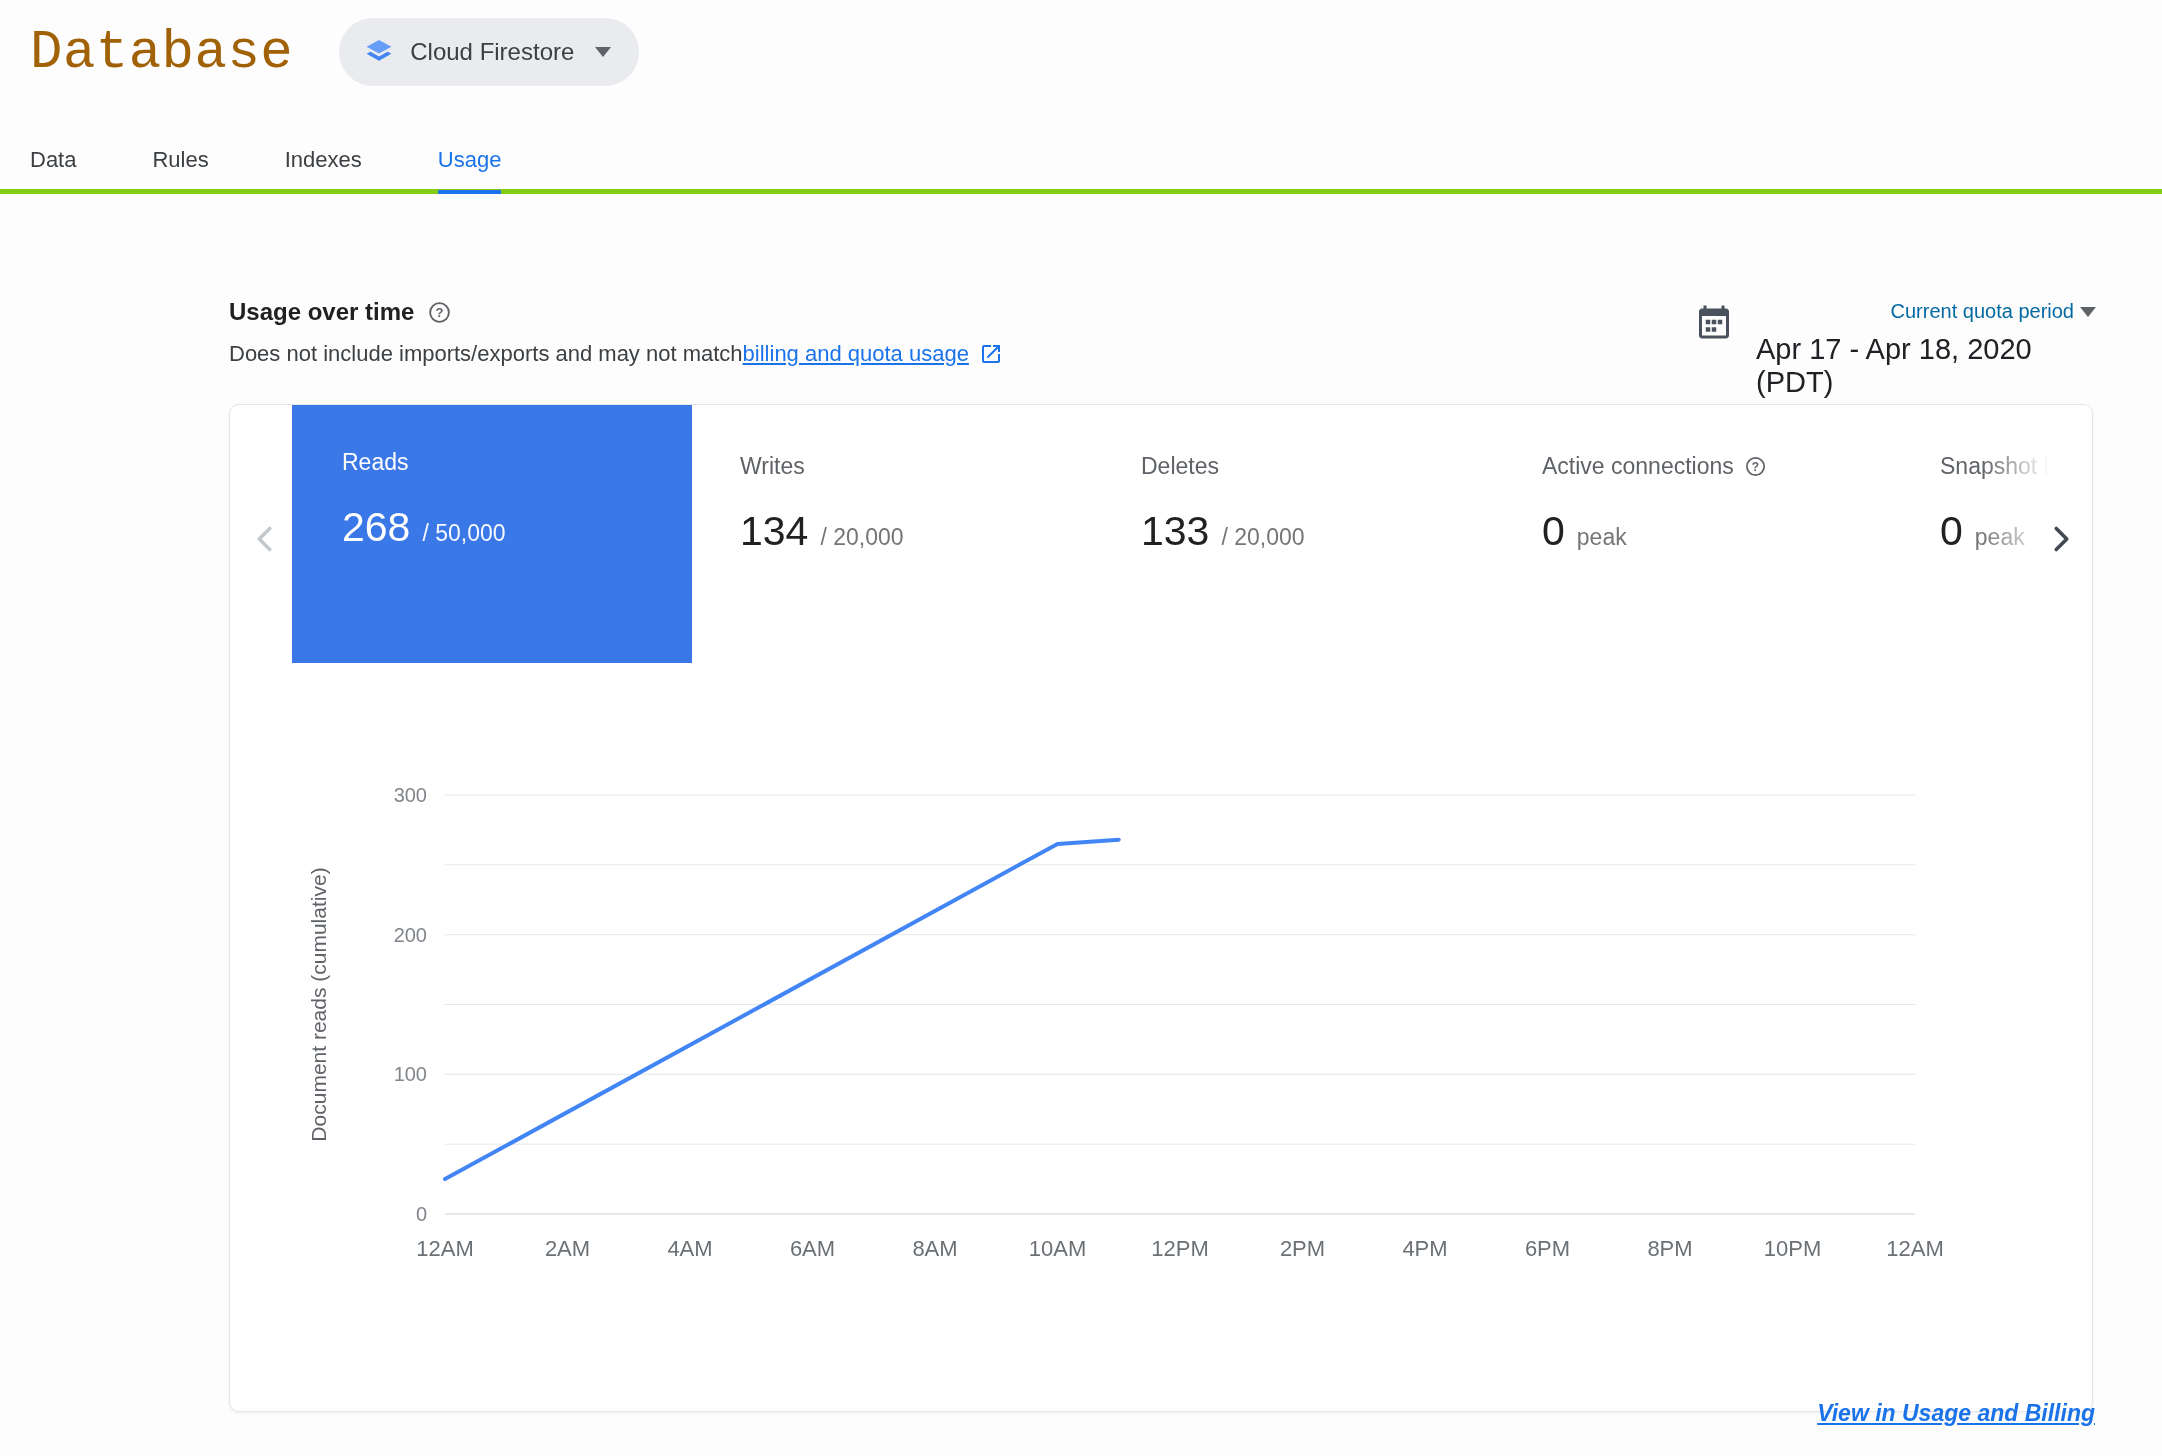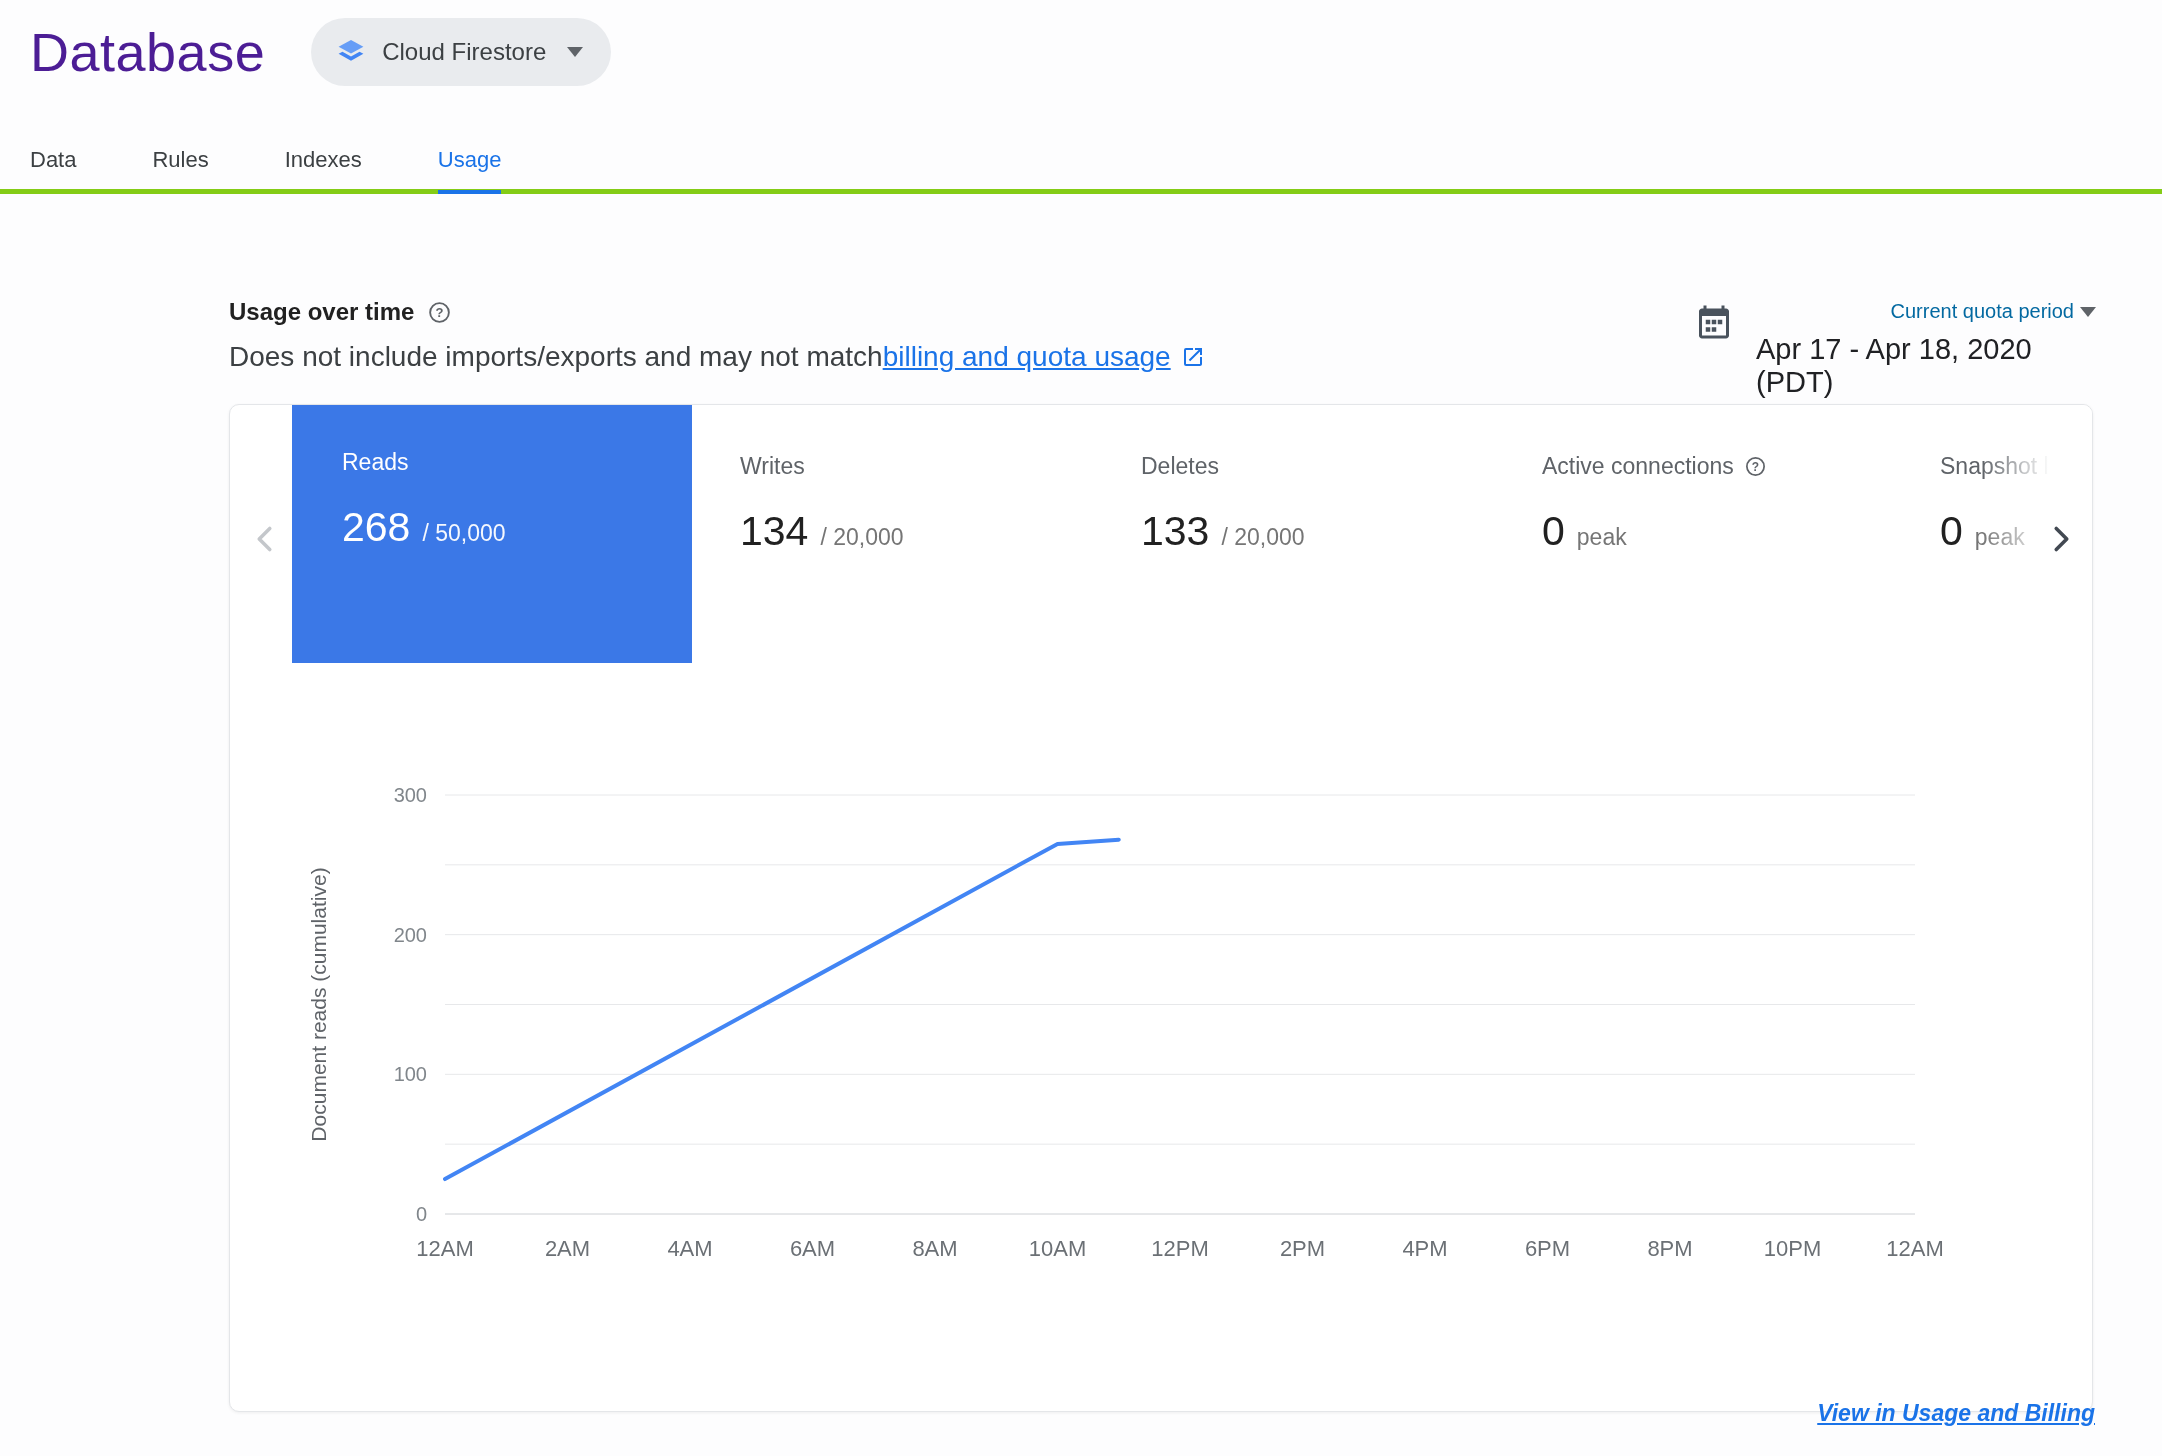--- a/index.html
+++ b/index.html
@@ -6,21 +6,21 @@
   html,body { width: 2162px; height: 1456px; }
   body {
     font-family: "Liberation Sans", "DejaVu Sans", sans-serif;
     background: #fdfdfe;
     color: #202124;
   }
   .page { position: relative; width: 2162px; height: 1456px; overflow: hidden; background: #fdfdfe; }
 
   
   .header { position: absolute; left: 30px; top: 18px; display: flex; align-items: center; gap: 46px; }
-  .page-title { font-size: 54px; font-weight: 400; color: #4c1d95; letter-spacing: 0.5px; }
+  .page-title { font-size: 54px; font-weight: 400; color: #a16207; letter-spacing: 0.5px; font-family: Liberation Mono, monospace; }
   .product-pill {
     display: flex; align-items: center; gap: 15px;
     height: 68px; padding: 0 28px 0 24px;
     border: none; border-radius: 34px; background: #e9ebee;
     font-family: inherit; font-size: 24px; color: #3c4043; cursor: pointer;
   }
   .caret {
     width: 0; height: 0;
     border-left: 8px solid transparent; border-right: 8px solid transparent;
     border-top: 10px solid #5f6368; margin-left: 6px;
@@ -34,21 +34,21 @@
   .tab {
     font-size: 22px; font-weight: 500; color: #3c4043;
     height: 64px; line-height: 60px; margin-right: 76px; cursor: pointer;
   }
   .tab.active { color: #1a73e8; border-bottom: 4px solid #1a73e8; }
 
   
   .usage-header-left { position: absolute; left: 229px; top: 298px; }
   .usage-title-row { display: flex; align-items: center; gap: 13px; }
   .usage-title { font-size: 24px; font-weight: 700; color: #212121; }
-  .usage-subtitle { margin-top: 15px; font-size: 28px; color: #3c4043; display: flex; align-items: center; }
+  .usage-subtitle { margin-top: 15px; font-size: 22px; color: #3c4043; display: flex; align-items: center; }
   .usage-subtitle a { color: #1a73e8; text-decoration: underline; cursor: pointer; }
   .ext-icon { margin-left: 10px; display: inline-flex; cursor: pointer; }
 
   .usage-header-right { position: absolute; right: 66px; top: 300px; display: flex; gap: 24px; align-items: flex-start; }
   .calendar-wrap { margin-top: 4px; }
   .period-col { width: 340px; }
   .period-select {
     display: flex; align-items: center; justify-content: flex-end; width: 100%;
     background: none; border: none; padding: 0; cursor: pointer;
     font-family: inherit; font-size: 20px; font-weight: 500; color: #0369a1;

